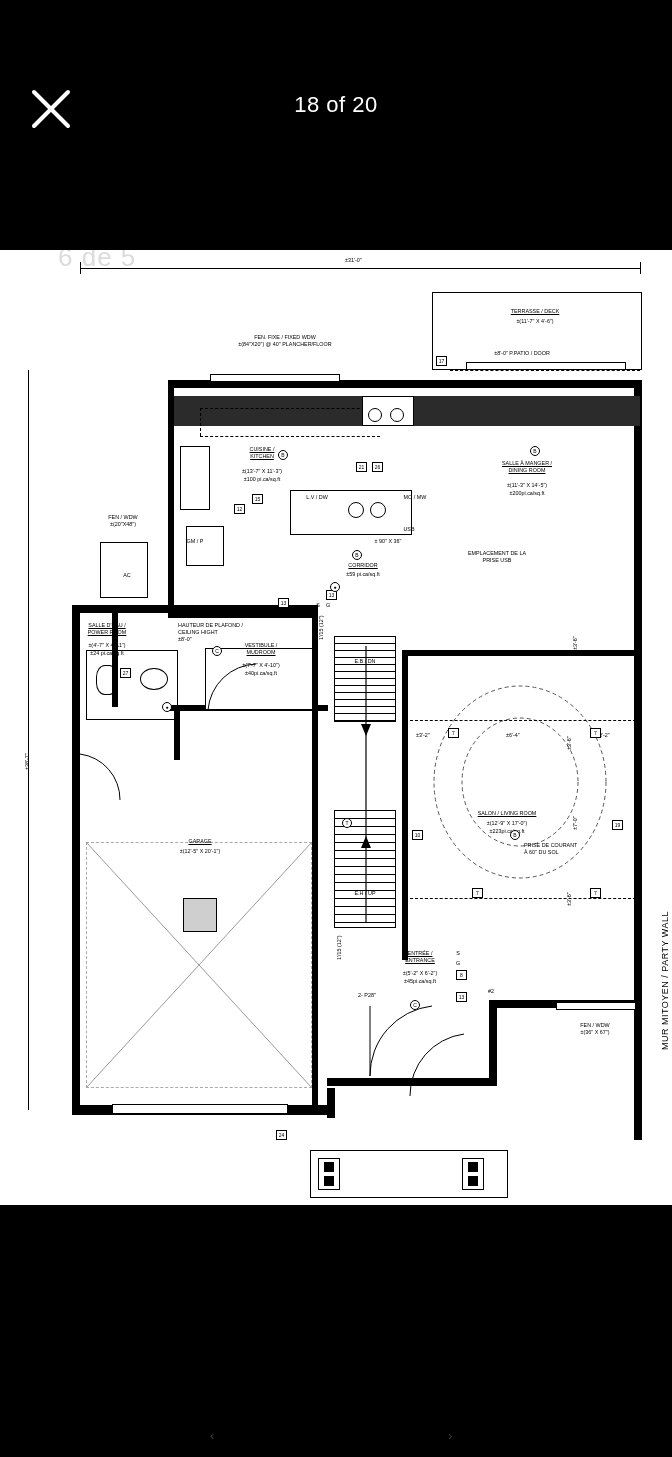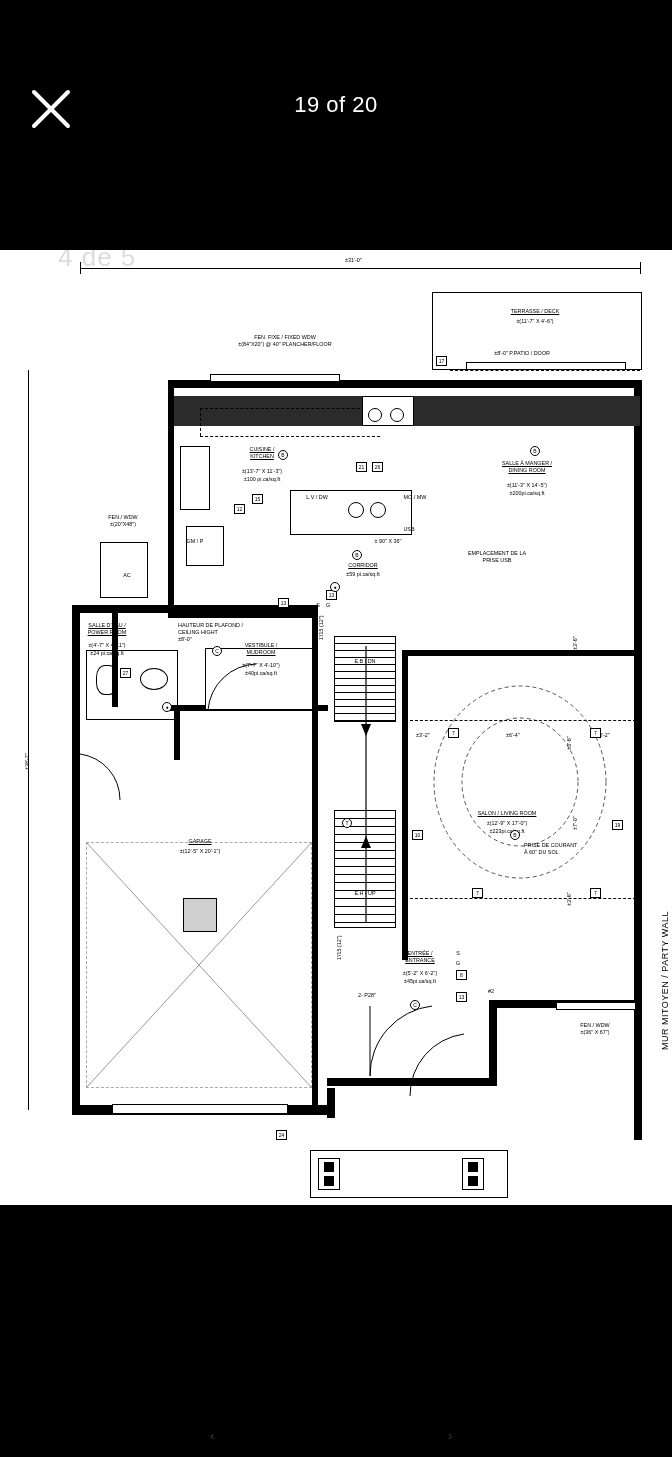--- a/index.html
+++ b/index.html
@@ -103,26 +103,26 @@
 
 <div id="viewer">
 
   <div class="topbar">
     <div class="close-btn">
       <svg width="46" height="46" viewBox="0 0 46 46" aria-hidden="true">
         <line x1="6" y1="6" x2="40" y2="40" stroke="#ffffff" stroke-width="4" stroke-linecap="round"></line>
         <line x1="40" y1="6" x2="6" y2="40" stroke="#ffffff" stroke-width="4" stroke-linecap="round"></line>
       </svg>
     </div>
-    <div class="counter">19 of 20</div>
+    <div class="counter">18 of 20</div>
   </div>
 
   <div class="plate">
 
-    <div class="ghost-title">4 de 5</div>
+    <div class="ghost-title">6 de 5</div>
 
     <div class="dimline" style="left:80px; top:18px; width:560px;"></div>
     <div class="dimlinev" style="left:80px; top:12px; height:12px;"></div>
     <div class="dimlinev" style="left:640px; top:12px; height:12px;"></div>
     <div class="dim" style="left:345px; top:7px;">±31'-0"</div>
 
     <div class="dimlinev" style="left:28px; top:120px; height:740px;"></div>
     <div class="dim rot90" style="left:24px; top:520px;">±38'-7"</div>
 
     <div class="sidelabel rot90" style="left:660px; top:800px; width:300px;">MUR MITOYEN / PARTY WALL</div>

